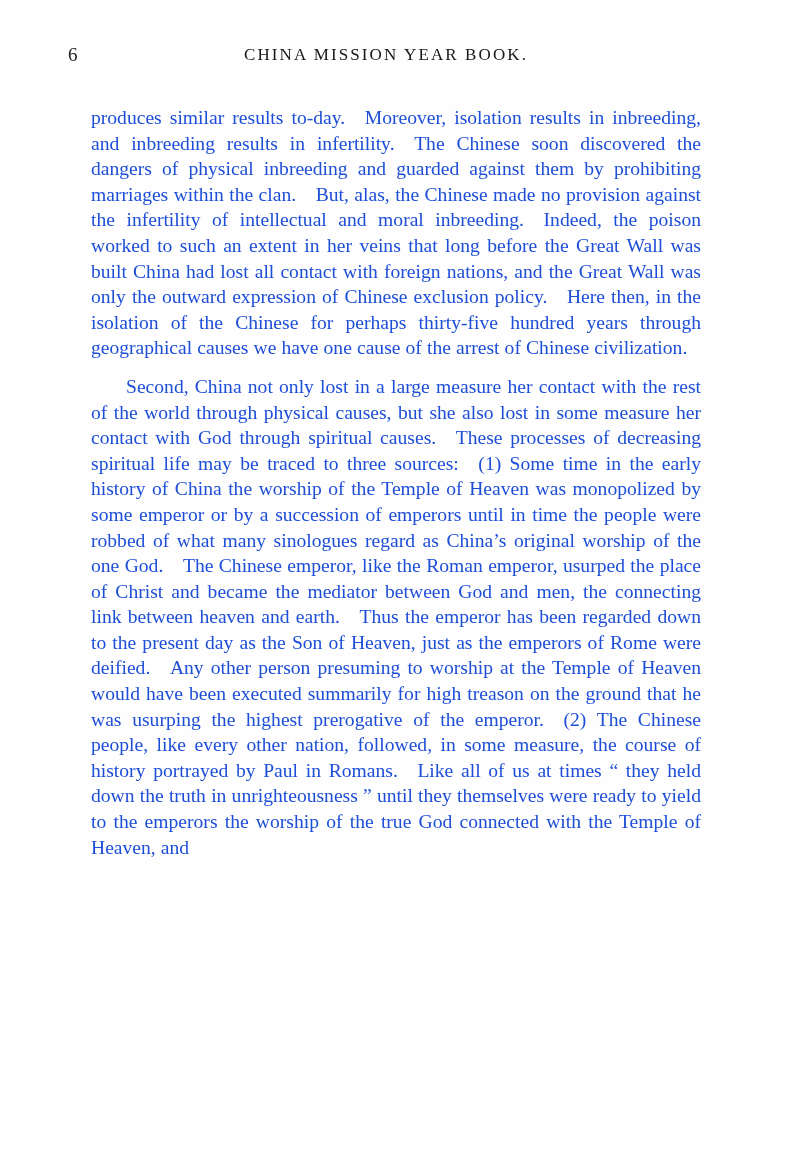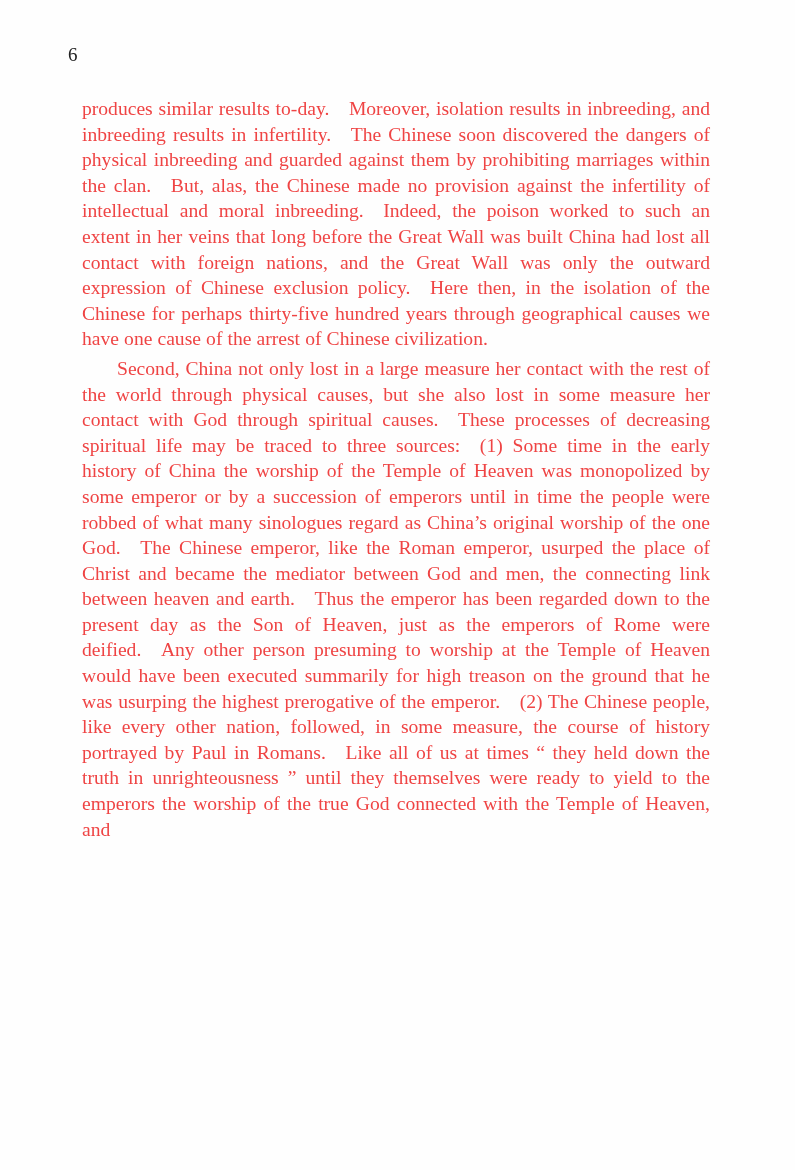--- a/index.html
+++ b/index.html
@@ -50,42 +50,43 @@
   }
 
   
   .textblock {
     position: absolute;
     left: 78px;
     top: 92px;
     width: 636px;
   }
   p.para {
-    margin: 4px;
+    margin: 13px;
     font-size: 19.6px;
     line-height: 25.6px;
     text-align: justify;
     text-justify: inter-word;
-    color: #ef4444;
+    color: #1d4ed8;
     hyphens: none;
     word-spacing: 0.2px;
   }
   p.para.indent {
     text-indent: 35px;
   }
   .it {
   }
 </style>
 </head>
 <body>
 
 <div class="page">
 
   <div class="running-head">
     <span class="folio">6</span>
+    <span class="head-title">CHINA MISSION YEAR BOOK.</span>
   </div>
 
   <div class="textblock">
 
     <p class="para">produces similar results to-day. Moreover, isolation results in inbreeding, and inbreeding results in infertility. The Chinese soon discovered the dangers of physical inbreeding and guarded against them by prohibiting marriages within the clan. But, alas, the Chinese made no provision against the infertility of intellectual and moral inbreeding. Indeed, the poison worked to such an extent in her veins that long before the Great Wall was built China had lost all contact with foreign nations, and the Great Wall was only the outward expression of Chinese exclusion policy. Here then, in the isolation of the Chinese for perhaps thirty-five hundred years through geographical causes we have one cause of the arrest of Chinese civilization.</p>
 
     <p class="para indent"><span class="it">Second</span><span>, China not only lost in a large measure her contact with the rest of the world through physical causes, but she also lost in some measure her contact with God through spiritual causes. These processes of decreasing spiritual life may be traced to three sources: (1) Some time in the early history of China the worship of the Temple of Heaven was monopolized by some emperor or by a succession of emperors until in time the people were robbed of what many sinologues regard as China’s original worship of the one God. The Chinese emperor, like the Roman emperor, usurped the place of Christ and became the mediator between God and men, the connecting link between heaven and earth. Thus the emperor has been regarded down to the present day as the Son of Heaven, just as the emperors of Rome were deified. Any other person presuming to worship at the Temple of Heaven would have been executed summarily for high treason on the ground that he was usurping the highest prerogative of the emperor. (2) The Chinese people, like every other nation, followed, in some measure, the course of history portrayed by Paul in Romans. Like all of us at times “ they held down the truth in unrighteousness ” until they themselves were ready to yield to the emperors the worship of the true God connected with the Temple of Heaven, and</span></p>
 
   </div>
 </div>

